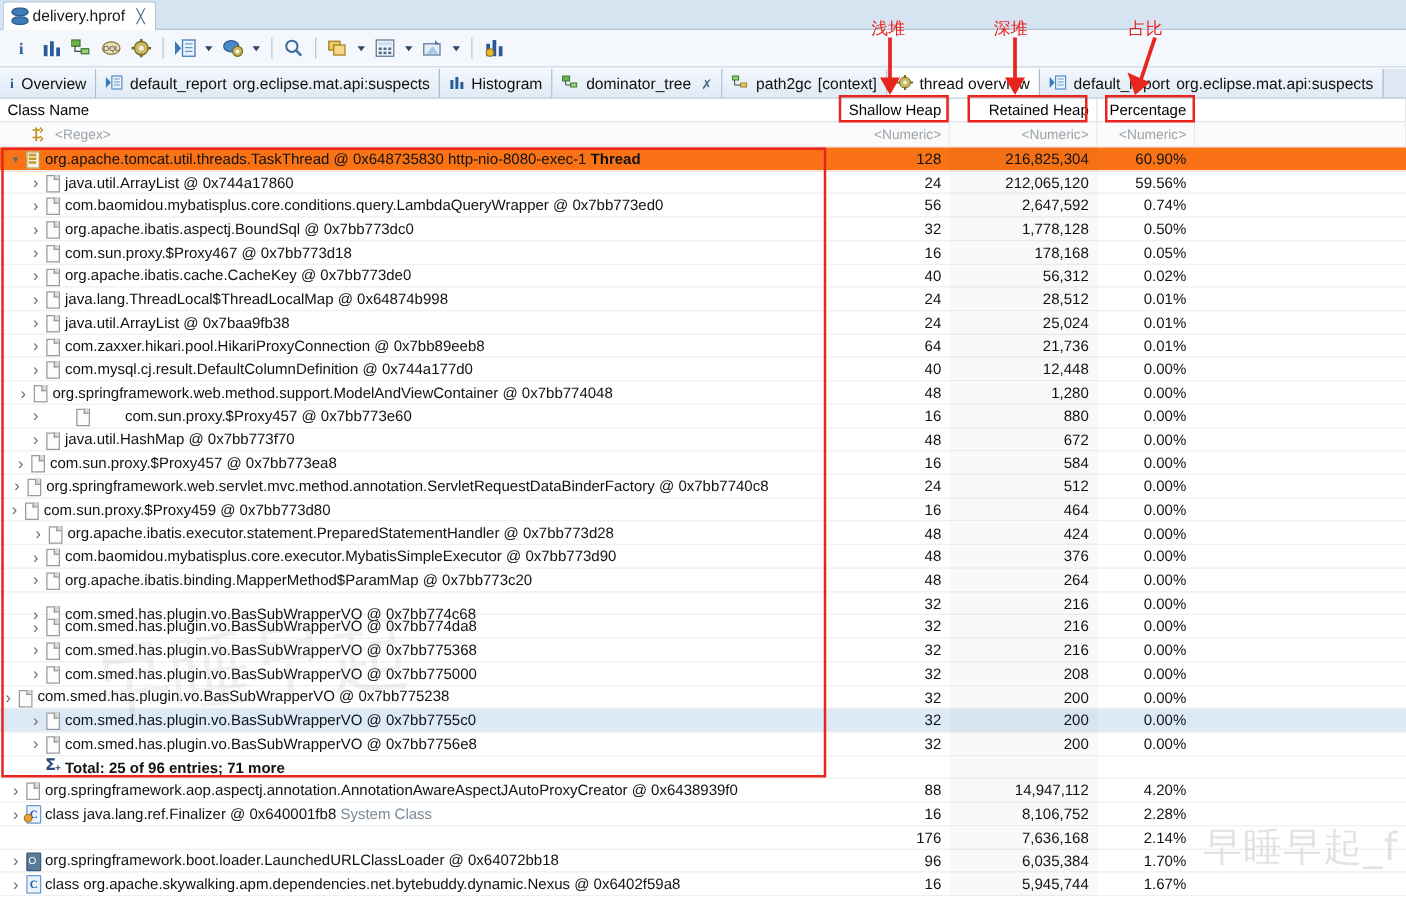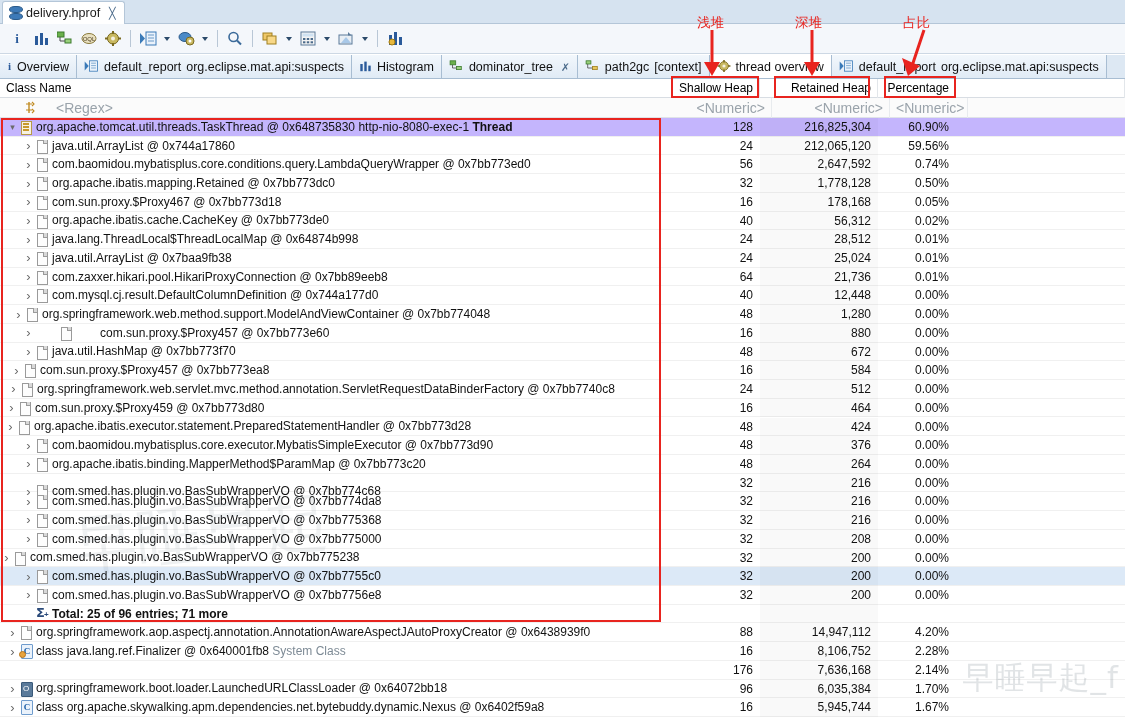--- a/index.html
+++ b/index.html
@@ -90,39 +90,39 @@
   }
   .hdr .cell.num { text-align:right; }
 
   
   .filt {
     position:absolute; left:0; top:98px; width:1125px; height:20px;
     background:#fbfbfb; border-bottom:1px solid #dfe3e8;
   }
   .filt .cell {
     position:absolute; top:0; height:20px; line-height:20px;
-    font-size:14px; color:#9aa3ab;
+    font-size:11px; color:#9aa3ab;
     border-right:1px solid #e8ebee;
-    padding:0 6px; overflow:hidden; white-space:nowrap;margin-left:12px;
+    padding:0 6px; overflow:hidden; white-space:nowrap;
   }
   .filt .cell.num { text-align:right; }
   .regex-ico {
     position:absolute; left:24px; top:3px; width:12px; height:14px;
     font-size:11px; color:#c08a20; line-height:14px;
   }
 
   
   .tbl { position:absolute; left:0; top:118px; width:1125px; height:603px; background:#fff; }
   .row {
     position:absolute; left:0; width:1125px; height:18.7px;
     border-bottom:1px solid #f0f0f0;
     display:flex; align-items:center;
     font-size:12px; white-space:nowrap;
   }
-  .row.sel   { background:#c4b5fd; }
+  .row.sel   { background:#f97316; }
   .row.hl    { background:#dce9f7; }
   .row .namecell {
     position:relative; flex:0 0 auto; height:18.7px; display:flex; align-items:center;
     overflow:hidden;
   }
   .twisty {
     width:13px; height:18.7px; display:flex; align-items:center; justify-content:center;
     color:#6a6a6a; font-size:9px; cursor:pointer; flex:0 0 13px;
   }
   .twisty.open::before { content:"\25BE"; }
@@ -470,21 +470,21 @@
           <span class="nametext">com.baomidou.mybatisplus.core.conditions.query.LambdaQueryWrapper @ 0x7bb773ed0</span>
         </div>
         <div class="numcell c-shallow">56</div>
         <div class="numcell c-retain shade">2,647,592</div>
         <div class="numcell c-pct">0.74%</div>
       </div>
       <div class="row" style="top: 56.16px;">
         <div class="namecell" style="width: 660px; padding-left: 22px;">
           <span class="twisty closed"></span>
           <span class="ico ico-obj"></span>
-          <span class="nametext">org.apache.ibatis.mapping.Retained @ 0x7bb773dc0</span>
+          <span class="nametext">org.apache.ibatis.aspectj.BoundSql @ 0x7bb773dc0</span>
         </div>
         <div class="numcell c-shallow">32</div>
         <div class="numcell c-retain shade">1,778,128</div>
         <div class="numcell c-pct">0.50%</div>
       </div>
       <div class="row" style="top: 74.88px;">
         <div class="namecell" style="width: 660px; padding-left: 22px;">
           <span class="twisty closed"></span>
           <span class="ico ico-obj"></span>
           <span class="nametext">com.sun.proxy.$Proxy467 @ 0x7bb773d18</span>
@@ -597,21 +597,21 @@
         <div class="namecell" style="width: 660px; padding-left: 5px;">
           <span class="twisty closed"></span>
           <span class="ico ico-obj"></span>
           <span class="nametext">com.sun.proxy.$Proxy459 @ 0x7bb773d80</span>
         </div>
         <div class="numcell c-shallow">16</div>
         <div class="numcell c-retain shade">464</div>
         <div class="numcell c-pct">0.00%</div>
       </div>
       <div class="row" style="top: 299.52px;">
-        <div class="namecell" style="width: 584px; padding-left: 4px;">
+        <div class="namecell" style="width: 584px; padding-left: 24px;">
           <span class="twisty closed"></span>
           <span class="ico ico-obj"></span>
           <span class="nametext">org.apache.ibatis.executor.statement.PreparedStatementHandler @ 0x7bb773d28</span>
         </div>
         <div class="numcell c-shallow">48</div>
         <div class="numcell c-retain shade">424</div>
         <div class="numcell c-pct">0.00%</div>
       </div>
       <div class="row" style="top: 318.24px;">
         <div class="namecell" style="width: 660px; padding-left: 22px;">

